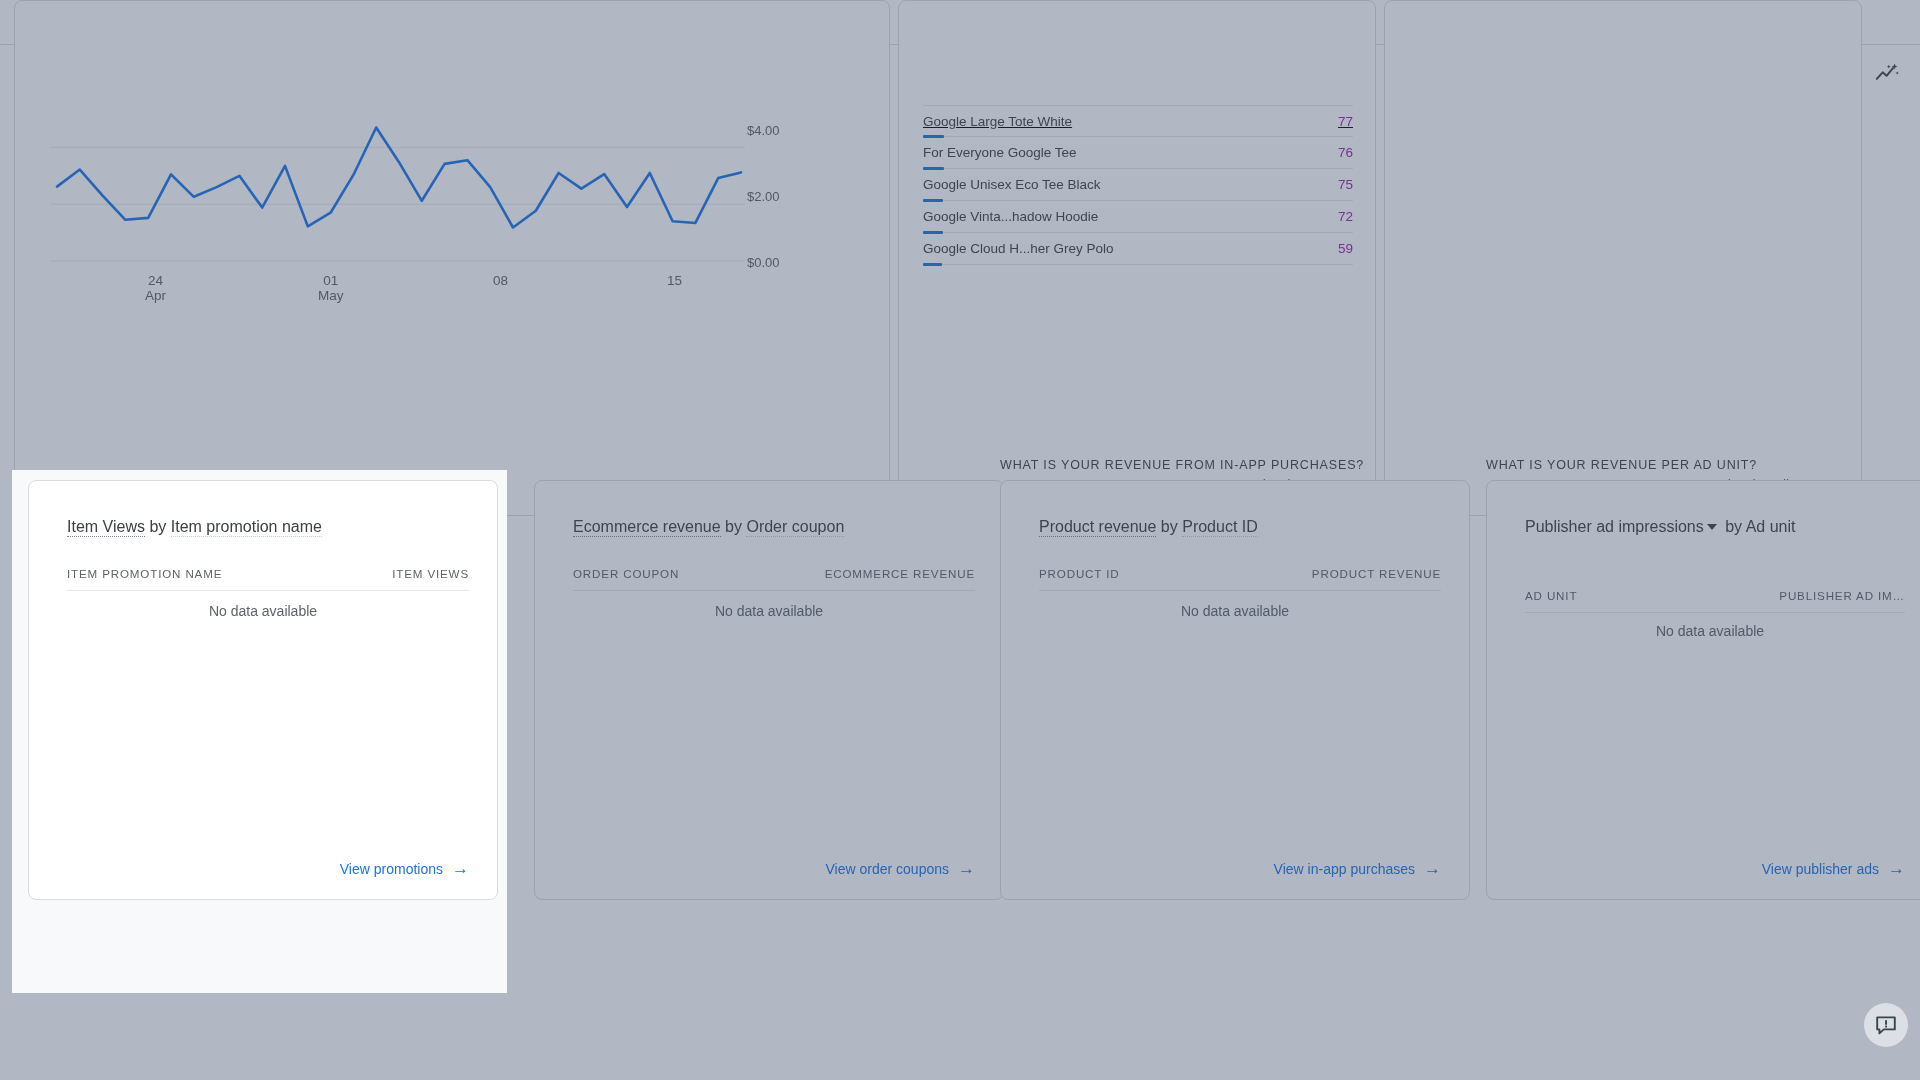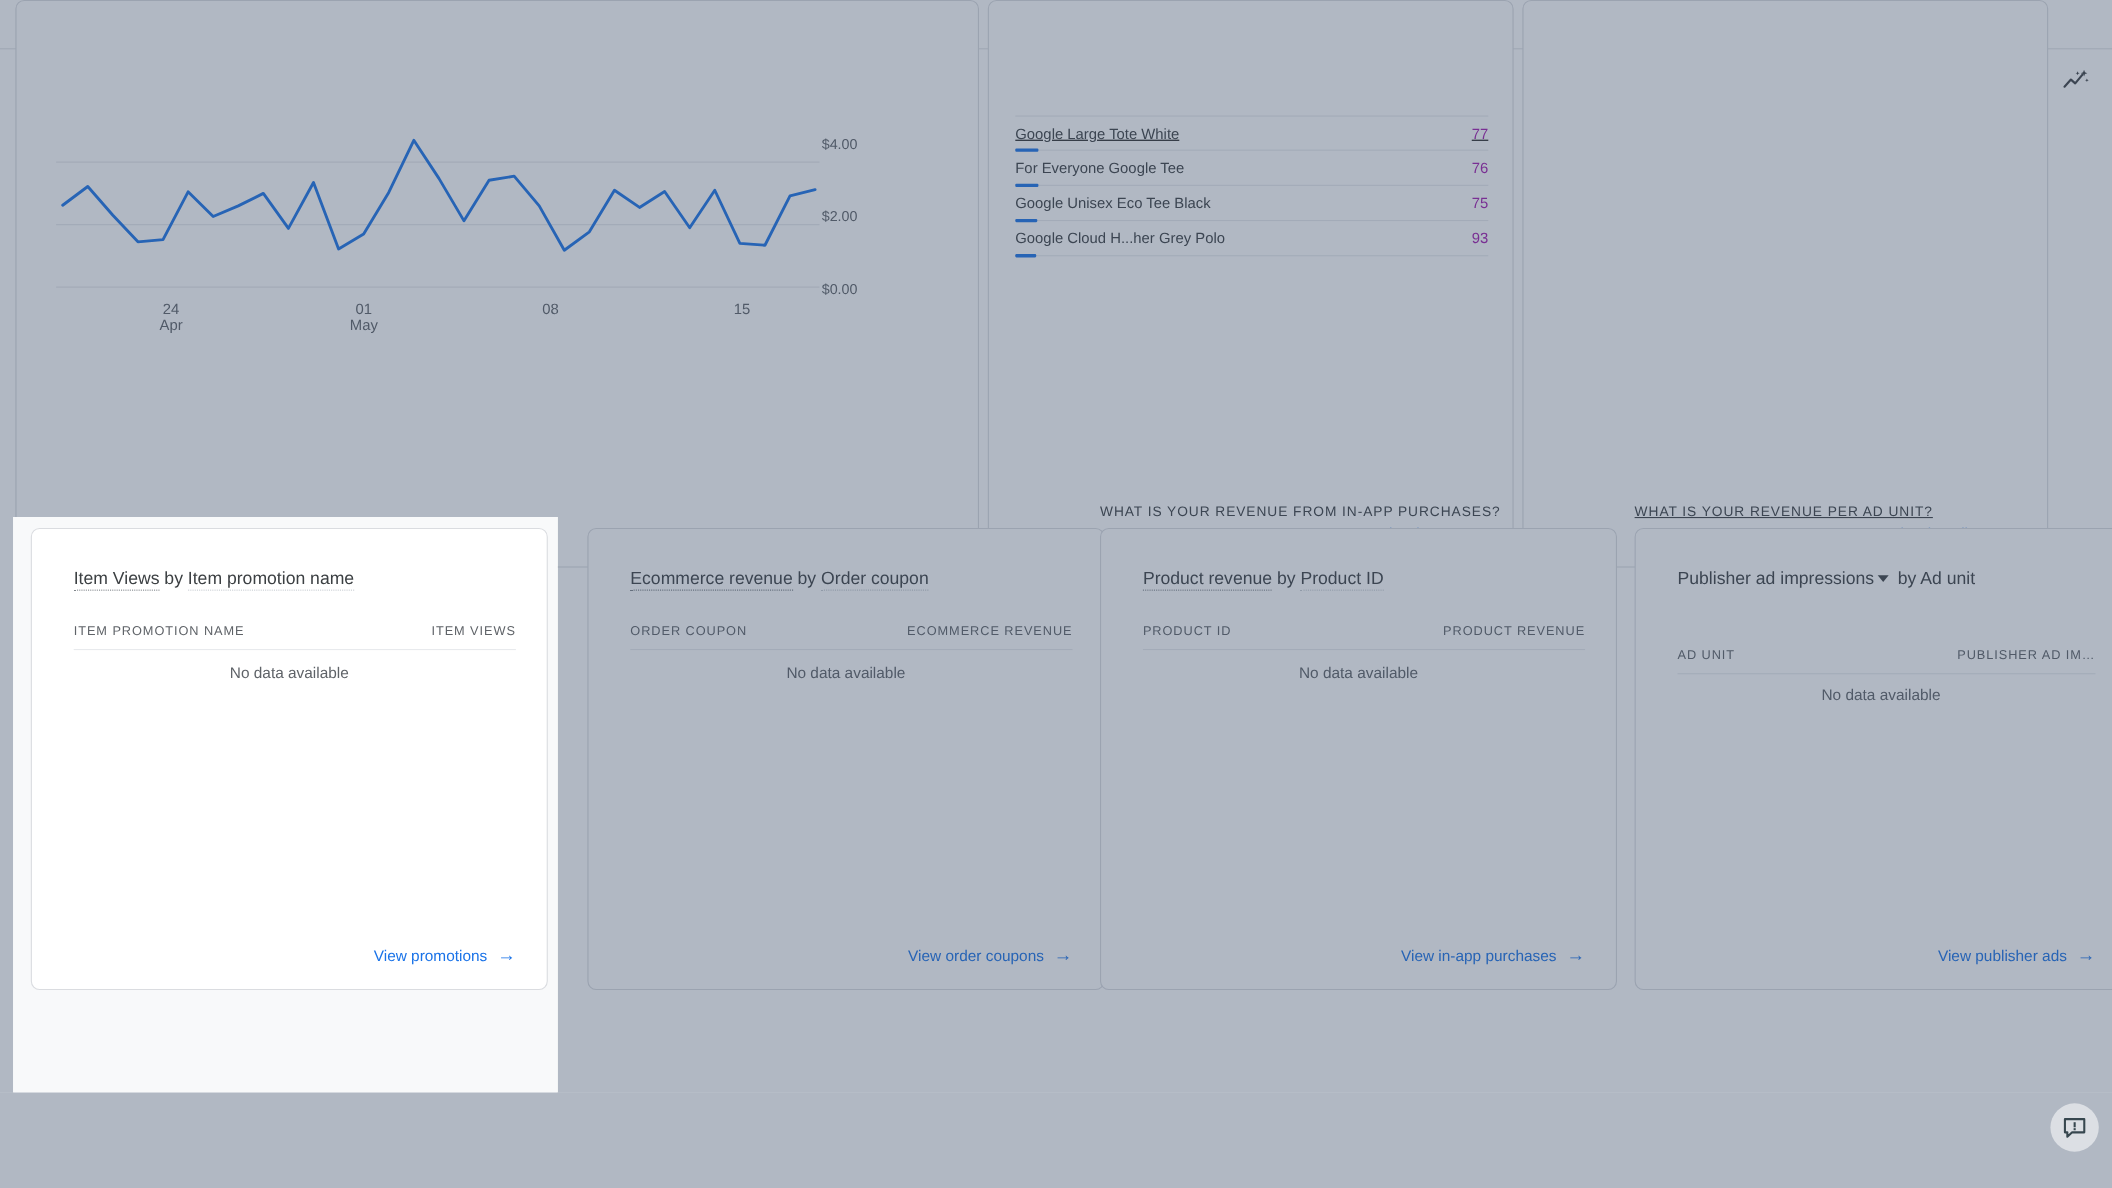--- a/index.html
+++ b/index.html
@@ -293,40 +293,45 @@
             <span class="item-name">For Everyone Google Tee</span>
             <span class="item-val">76</span>
             <span class="item-bar" style="width: 20.79px;"></span>
           </div>
           <div class="item-row">
             <span class="item-name">Google Unisex Eco Tee Black</span>
             <span class="item-val">75</span>
             <span class="item-bar" style="width: 20.37px;"></span>
           </div>
           <div class="item-row">
+            <span class="item-name">Google Vinta...hadow Hoodie</span>
+            <span class="item-val">72</span>
+            <span class="item-bar" style="width: 19.74px;"></span>
+          </div>
+          <div class="item-row">
             <span class="item-name">Google Cloud H...her Grey Polo</span>
-            <span class="item-val">93</span>
+            <span class="item-val">59</span>
             <span class="item-bar" style="width: 18.9px;"></span>
           </div>
         </div>
       <div class="view-link" style="right:28px; bottom:22px;">
         <span>View items</span>
         <span class="arrow-r">→</span>
       </div>
     </div>
 
     <div class="card card-lists">
       <div class="view-link" style="right:28px; bottom:22px;">
         <span>View item lists</span>
         <span class="arrow-r">→</span>
       </div>
     </div>
 
     <div class="sect-head" style="left:1000px; top:358px;">WHAT IS YOUR REVENUE FROM IN-APP PURCHASES?</div>
-    <div class="sect-head" style="left:1486px; top:358px;text-decoration:underline;">WHAT IS YOUR REVENUE PER AD UNIT?</div>
+    <div class="sect-head" style="left:1486px; top:358px;">WHAT IS YOUR REVENUE PER AD UNIT?</div>
 
     <div class="bcard bcard-1">
       <div class="bc-title">
         <span class="u-dot">Item Views</span>
         <span>by</span>
         <span class="u-fine">Item promotion name</span>
       </div>
       <div class="bc-colhead">
         <span>ITEM PROMOTION NAME</span>
         <span>ITEM VIEWS</span>

